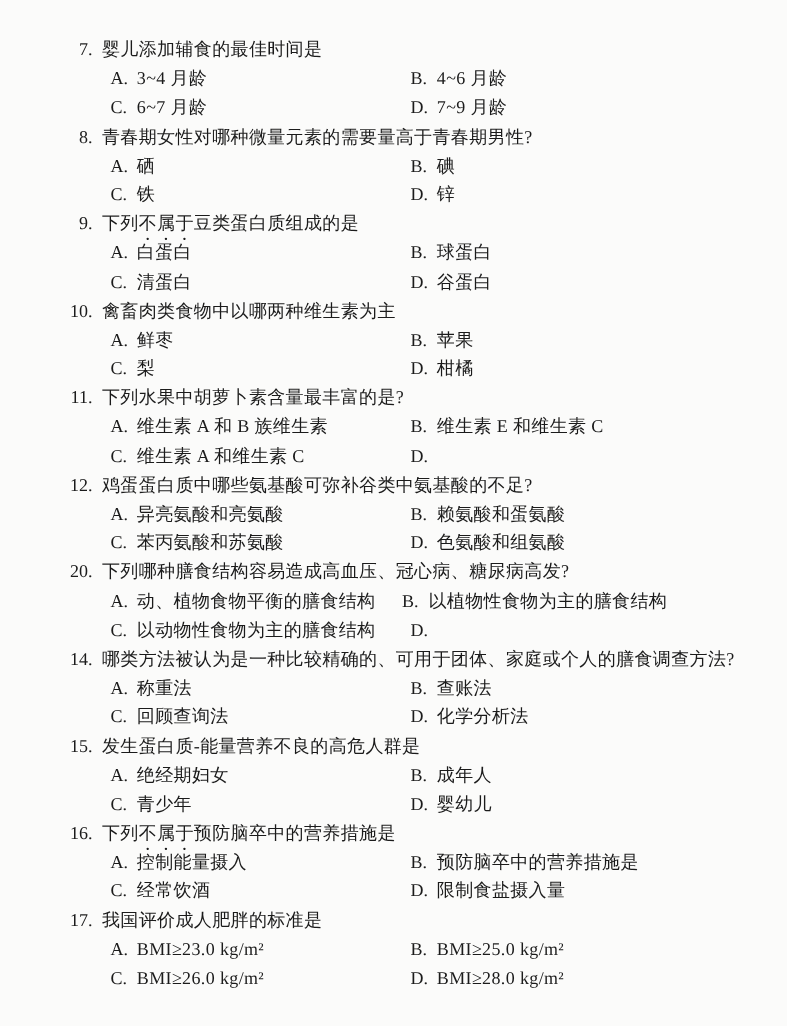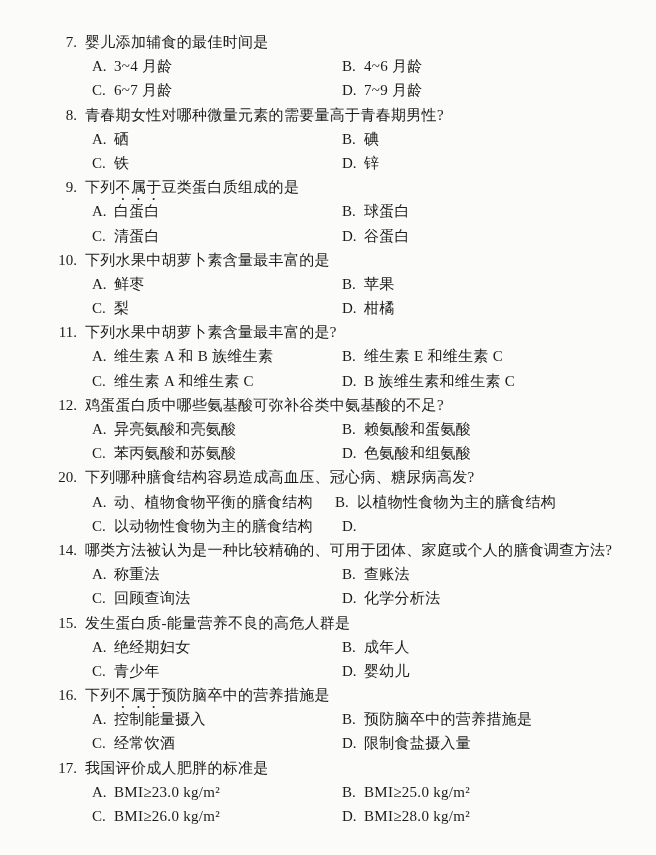--- a/index.html
+++ b/index.html
@@ -137,21 +137,21 @@
         </span>
       <span class="opt">
           <span class="opt-label">D.</span>
           <span class="opt-text">谷蛋白</span>
         </span>
     </div>
   </div>
 
   <div class="q-block">
     <div class="row q-line">
-      <span class="q-num">10.</span><span class="q-text"><span>下列水果中胡萝卜素含量最丰富的是</span></span>
+      <span class="q-num">10.</span><span class="q-text"><span>禽畜肉类食物中以哪两种维生素为主</span></span>
     </div>
     <div class="row opt-line">
       <span class="opt opt-first">
           <span class="opt-label">A.</span>
           <span class="opt-text">鲜枣</span>
         </span>
       <span class="opt">
           <span class="opt-label">B.</span>
           <span class="opt-text">苹果</span>
         </span>
@@ -182,21 +182,20 @@
           <span class="opt-text">维生素 E 和维生素 C</span>
         </span>
     </div>
     <div class="row opt-line">
       <span class="opt opt-first">
           <span class="opt-label">C.</span>
           <span class="opt-text">维生素 A 和维生素 C</span>
         </span>
       <span class="opt">
           <span class="opt-label">D.</span>
-          <span class="opt-text">B 族维生素和维生素 C</span>
         </span>
     </div>
   </div>
 
   <div class="q-block">
     <div class="row q-line">
       <span class="q-num">12.</span><span class="q-text"><span>鸡蛋蛋白质中哪些氨基酸可弥补谷类中氨基酸的不足?</span></span>
     </div>
     <div class="row opt-line">
       <span class="opt opt-first">

